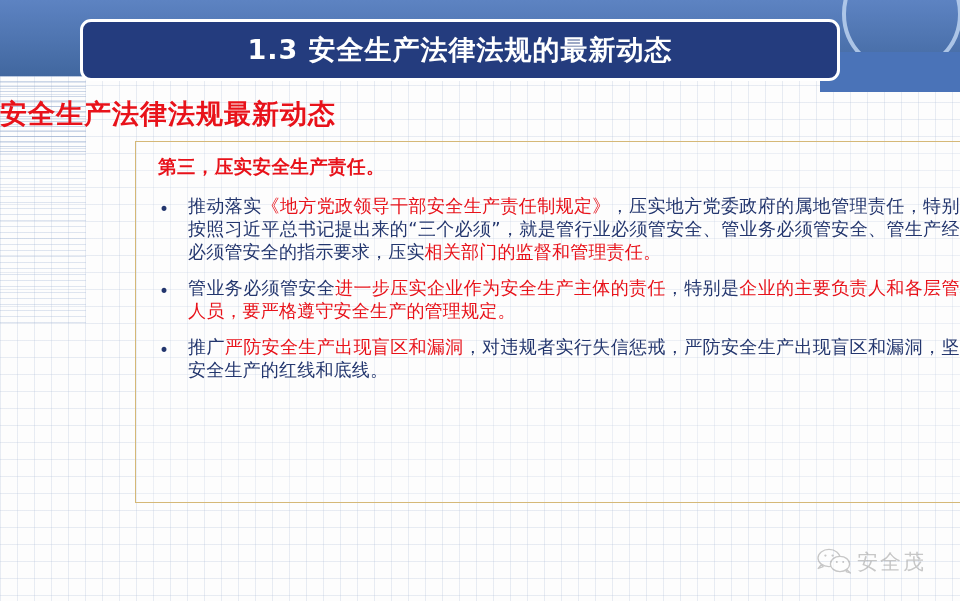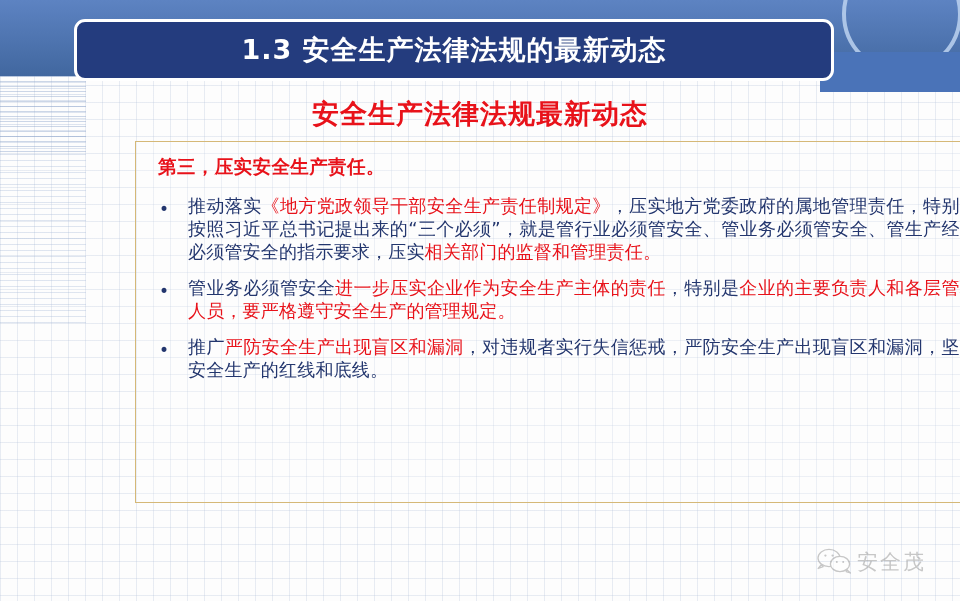--- a/index.html
+++ b/index.html
@@ -88,21 +88,21 @@
     width: 86px;
     height: 250px;
     background: repeating-linear-gradient(to bottom,
       rgba(150,172,208,0.30) 0px, rgba(150,172,208,0.30) 1px,
       rgba(255,255,255,0) 1px, rgba(255,255,255,0) 6px);
   }
 
   
   .title-bar {
     position: absolute;
-    left: 74px;
+    left: 80px;
     top: 19px;
     width: 760px;
     height: 62px;
     background: #243c7e;
     border: 3px solid #ffffff;
     border-radius: 11px;
     box-sizing: border-box;
     display: flex;
     align-items: center;
     justify-content: center;
@@ -115,21 +115,20 @@
     white-space: nowrap;
     font-family: "DejaVu Sans", "Liberation Sans", sans-serif;
   }
 
   
   .subtitle {
     position: absolute;
     left: 0;
     top: 96px;
     width: 960px;
-    text-align: center;
     color: #e8121a;
     font-size: 27px;
     font-weight: bold;
     letter-spacing: 1px;
   }
 
   
   .content-box {
     position: absolute;
     left: 135px;

